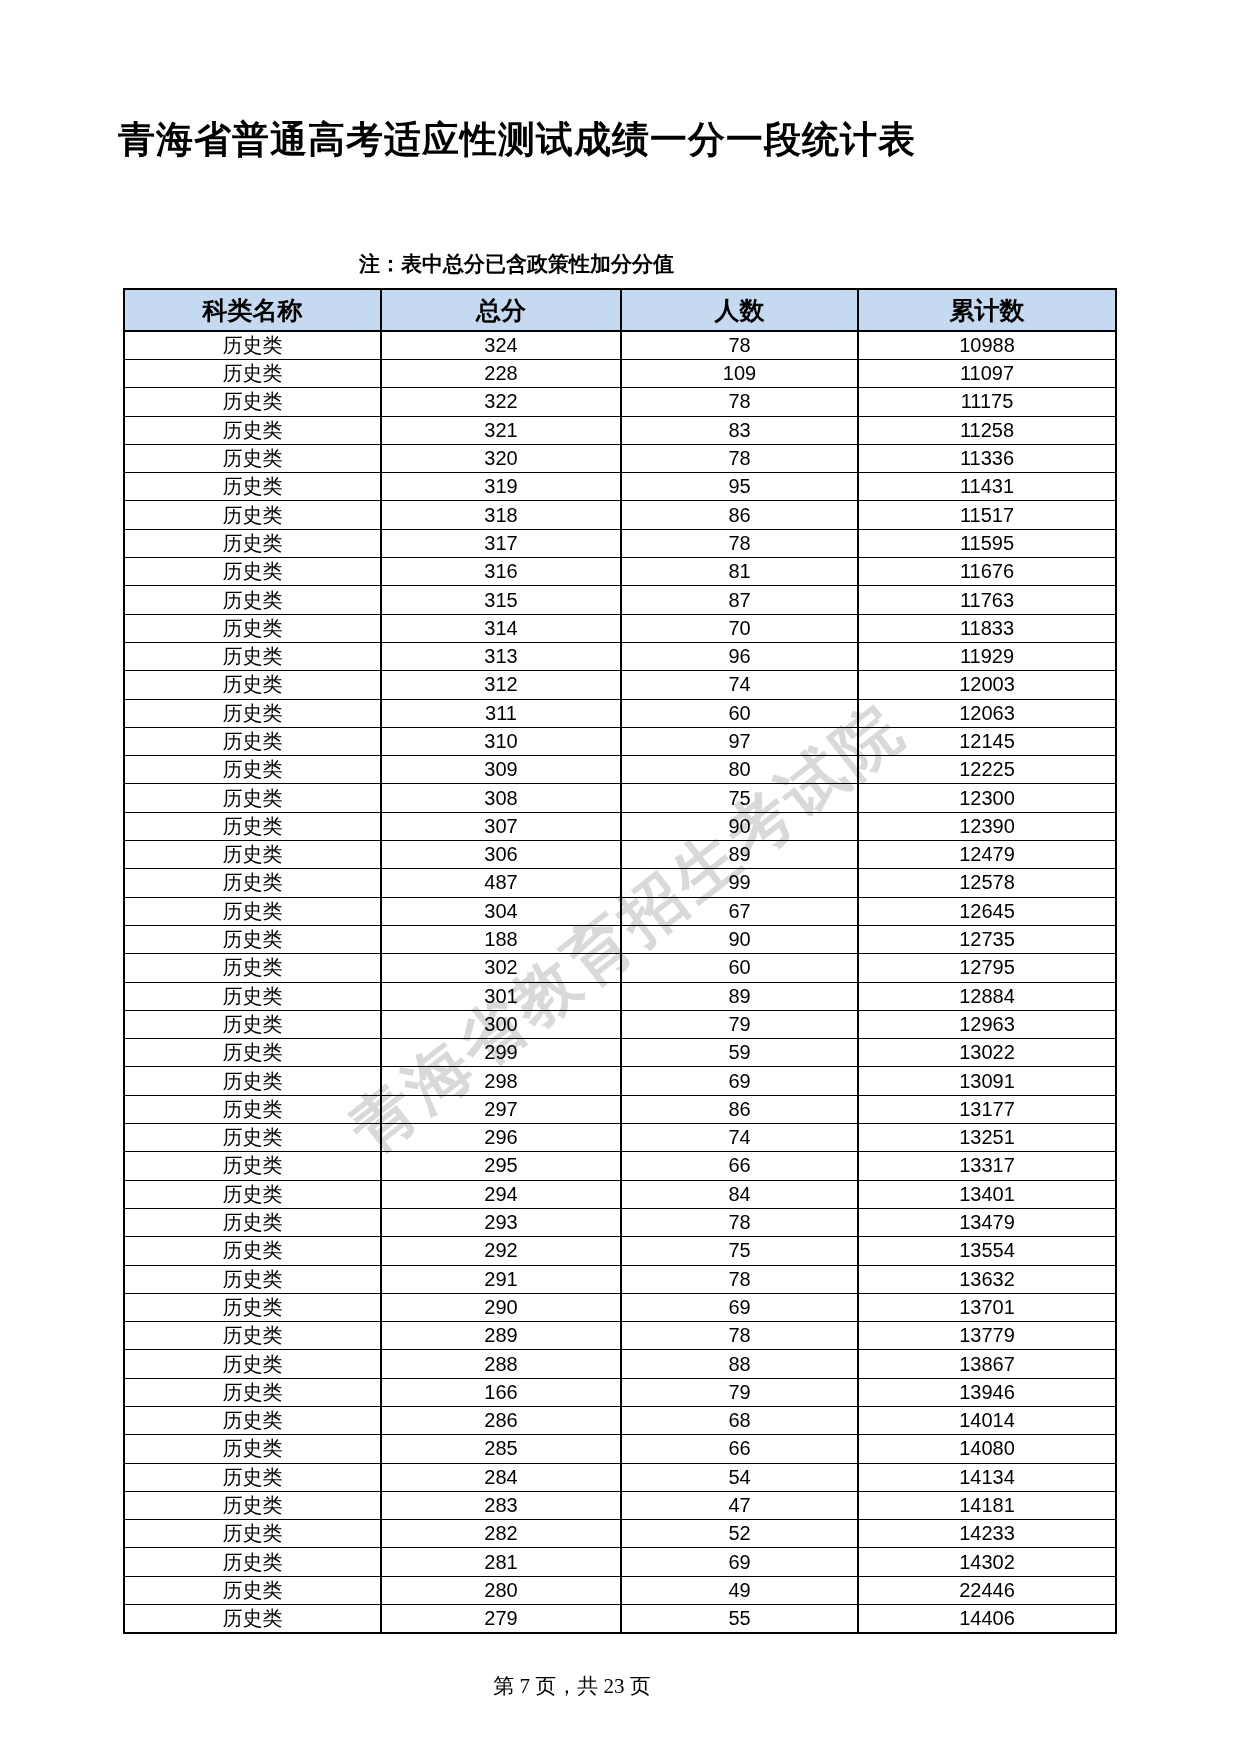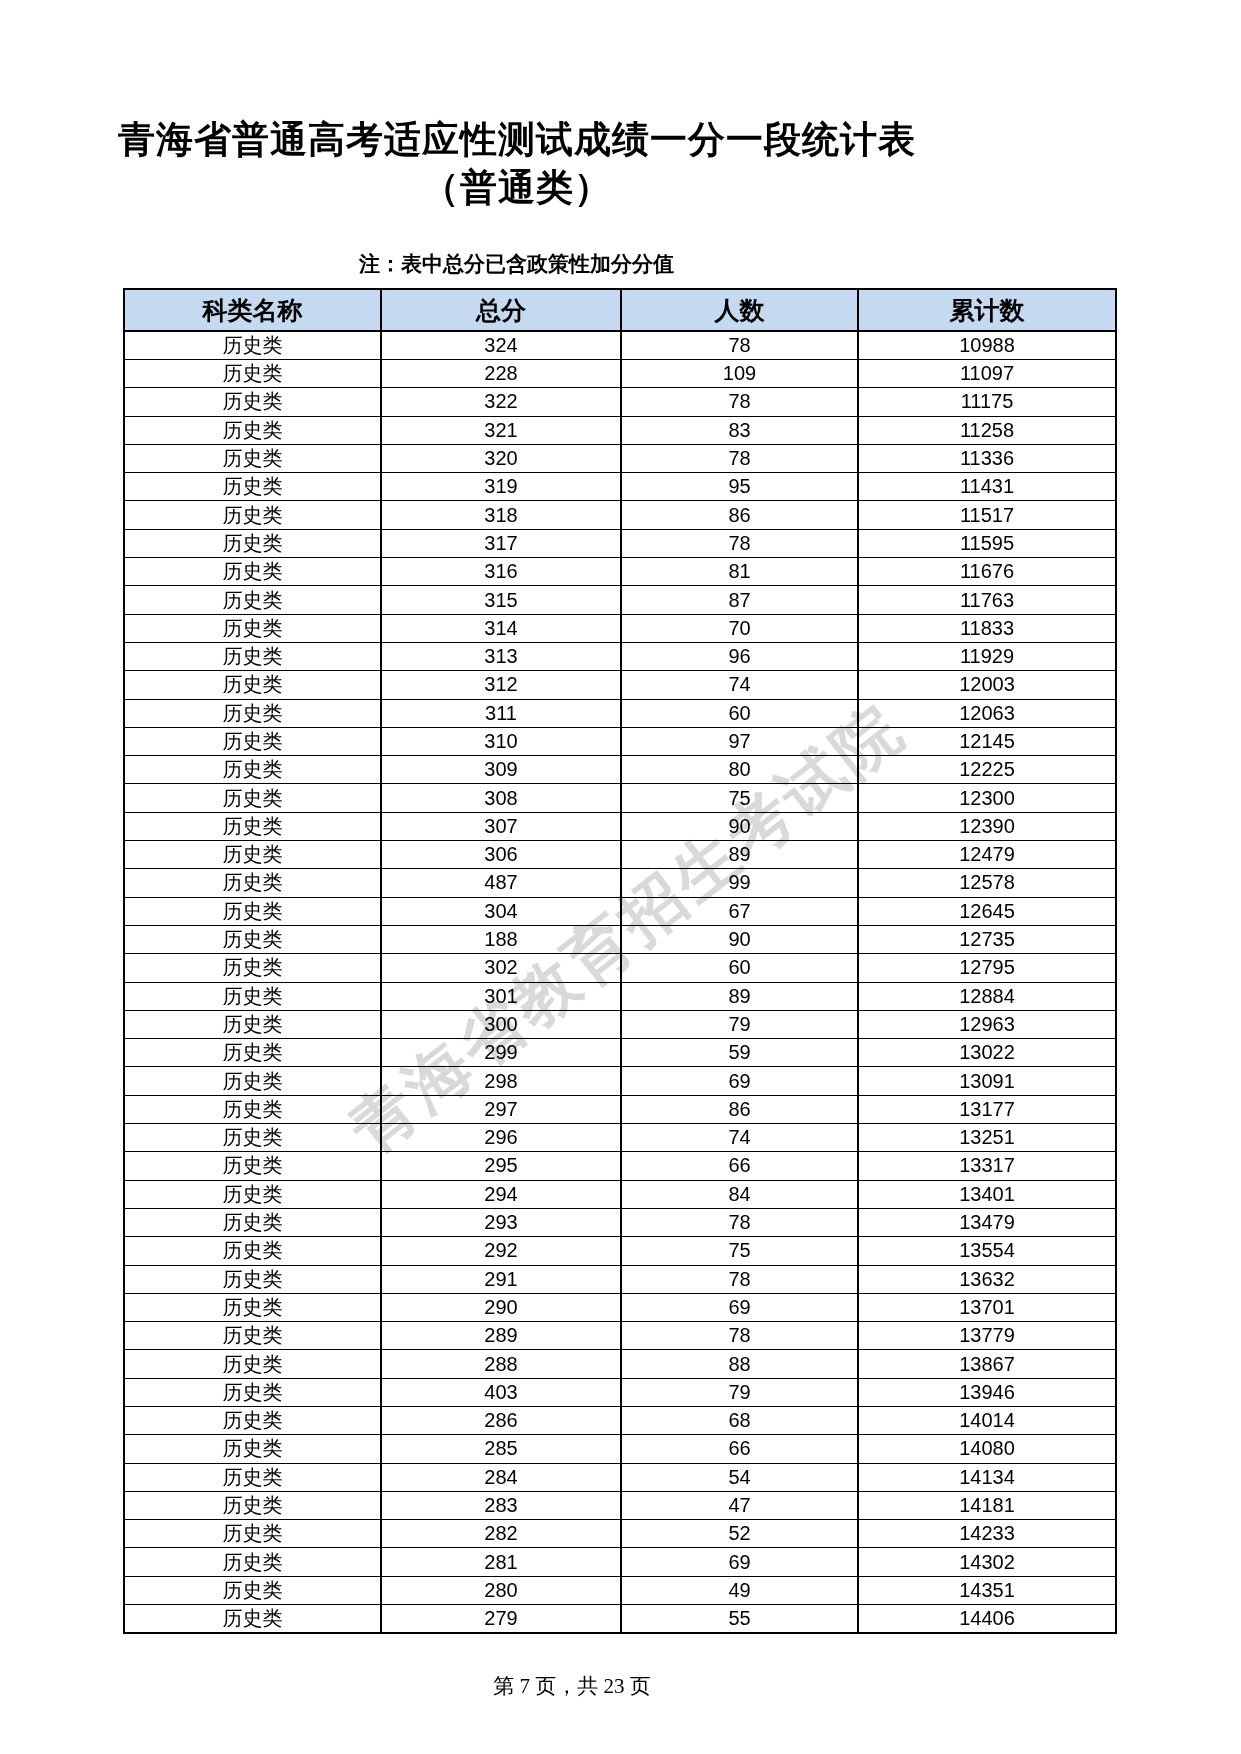--- a/index.html
+++ b/index.html
@@ -100,21 +100,20 @@
     z-index: 2;
   }
 </style>
 </head>
 <body style="--header-bg: #C5D9F1; --wm-color: #D9D9D9;">
 
 <div class="watermark">青海省教育招生考试院</div>
 
 <div class="title-block">
   <div class="title-line">青海省普通高考适应性测试成绩一分一段统计表</div>
-  <div class="title-line">（普通类）</div>
 </div>
 
 <div class="note">注：表中总分已含政策性加分分值</div>
 
 <table class="score-table">
   <colgroup>
     <col class="c1">
       <col class="c2">
       <col class="c3">
       <col class="c4">
@@ -345,21 +344,21 @@
         <td>13779</td>
       </tr>
       <tr>
         <td>历史类</td>
         <td>288</td>
         <td>88</td>
         <td>13867</td>
       </tr>
       <tr>
         <td>历史类</td>
-        <td>403</td>
+        <td>166</td>
         <td>79</td>
         <td>13946</td>
       </tr>
       <tr>
         <td>历史类</td>
         <td>286</td>
         <td>68</td>
         <td>14014</td>
       </tr>
       <tr>
@@ -389,21 +388,21 @@
       <tr>
         <td>历史类</td>
         <td>281</td>
         <td>69</td>
         <td>14302</td>
       </tr>
       <tr>
         <td>历史类</td>
         <td>280</td>
         <td>49</td>
-        <td>14351</td>
+        <td>22446</td>
       </tr>
       <tr>
         <td>历史类</td>
         <td>279</td>
         <td>55</td>
         <td>14406</td>
       </tr>
     </tbody>
 </table>
 

